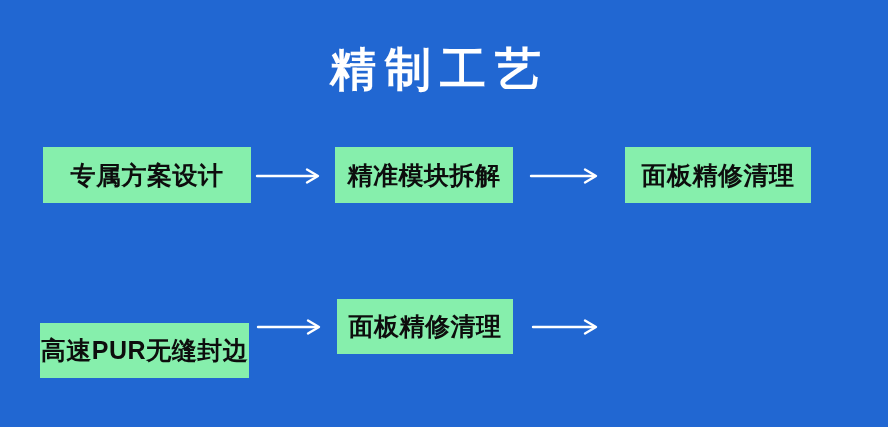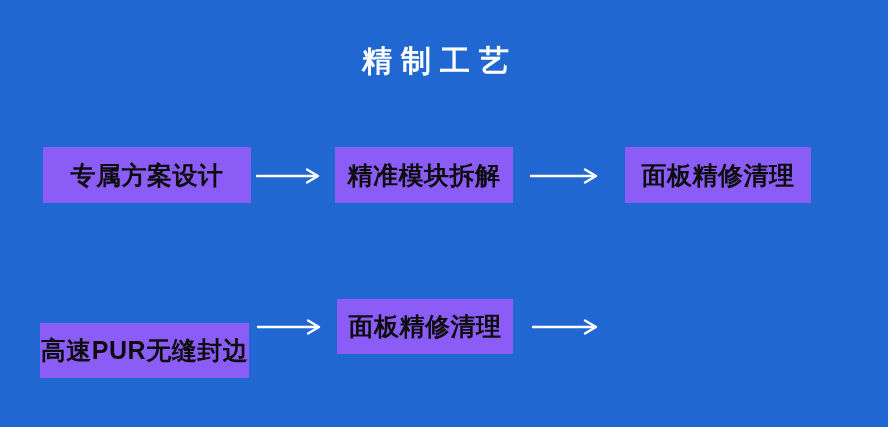--- a/index.html
+++ b/index.html
@@ -15,28 +15,28 @@
     overflow: hidden;
   }
   .title {
     position: absolute;
     top: 44px;
     left: 0;
     width: 880px;
     margin: 0;
     text-align: center;
     color: #FFFFFF;
-    font-size: 30px;
+    font-size: 46px;
     line-height: 1.1;
     font-weight: 700;
     letter-spacing: 9px;
   }
   .step-box {
     position: absolute;
-    background: #8b5cf6;
+    background: #86efac;
     color: #0D0D0D;
     display: flex;
     align-items: center;
     justify-content: center;
     font-weight: 700;
     font-size: 25px;
     white-space: nowrap;
     box-sizing: border-box;
   }
   .step-box span {

